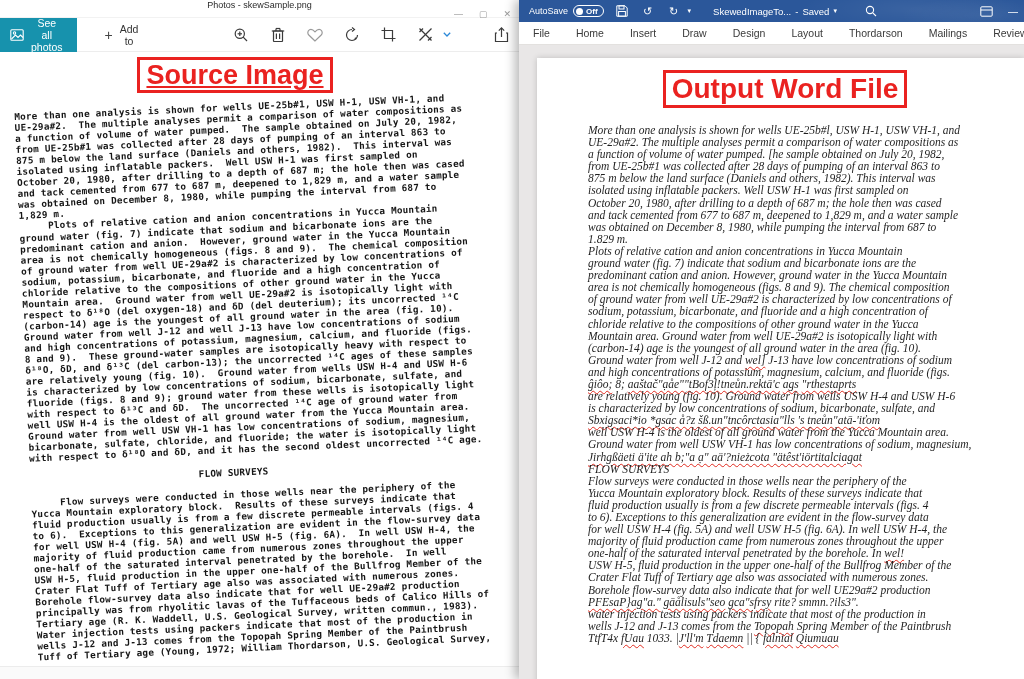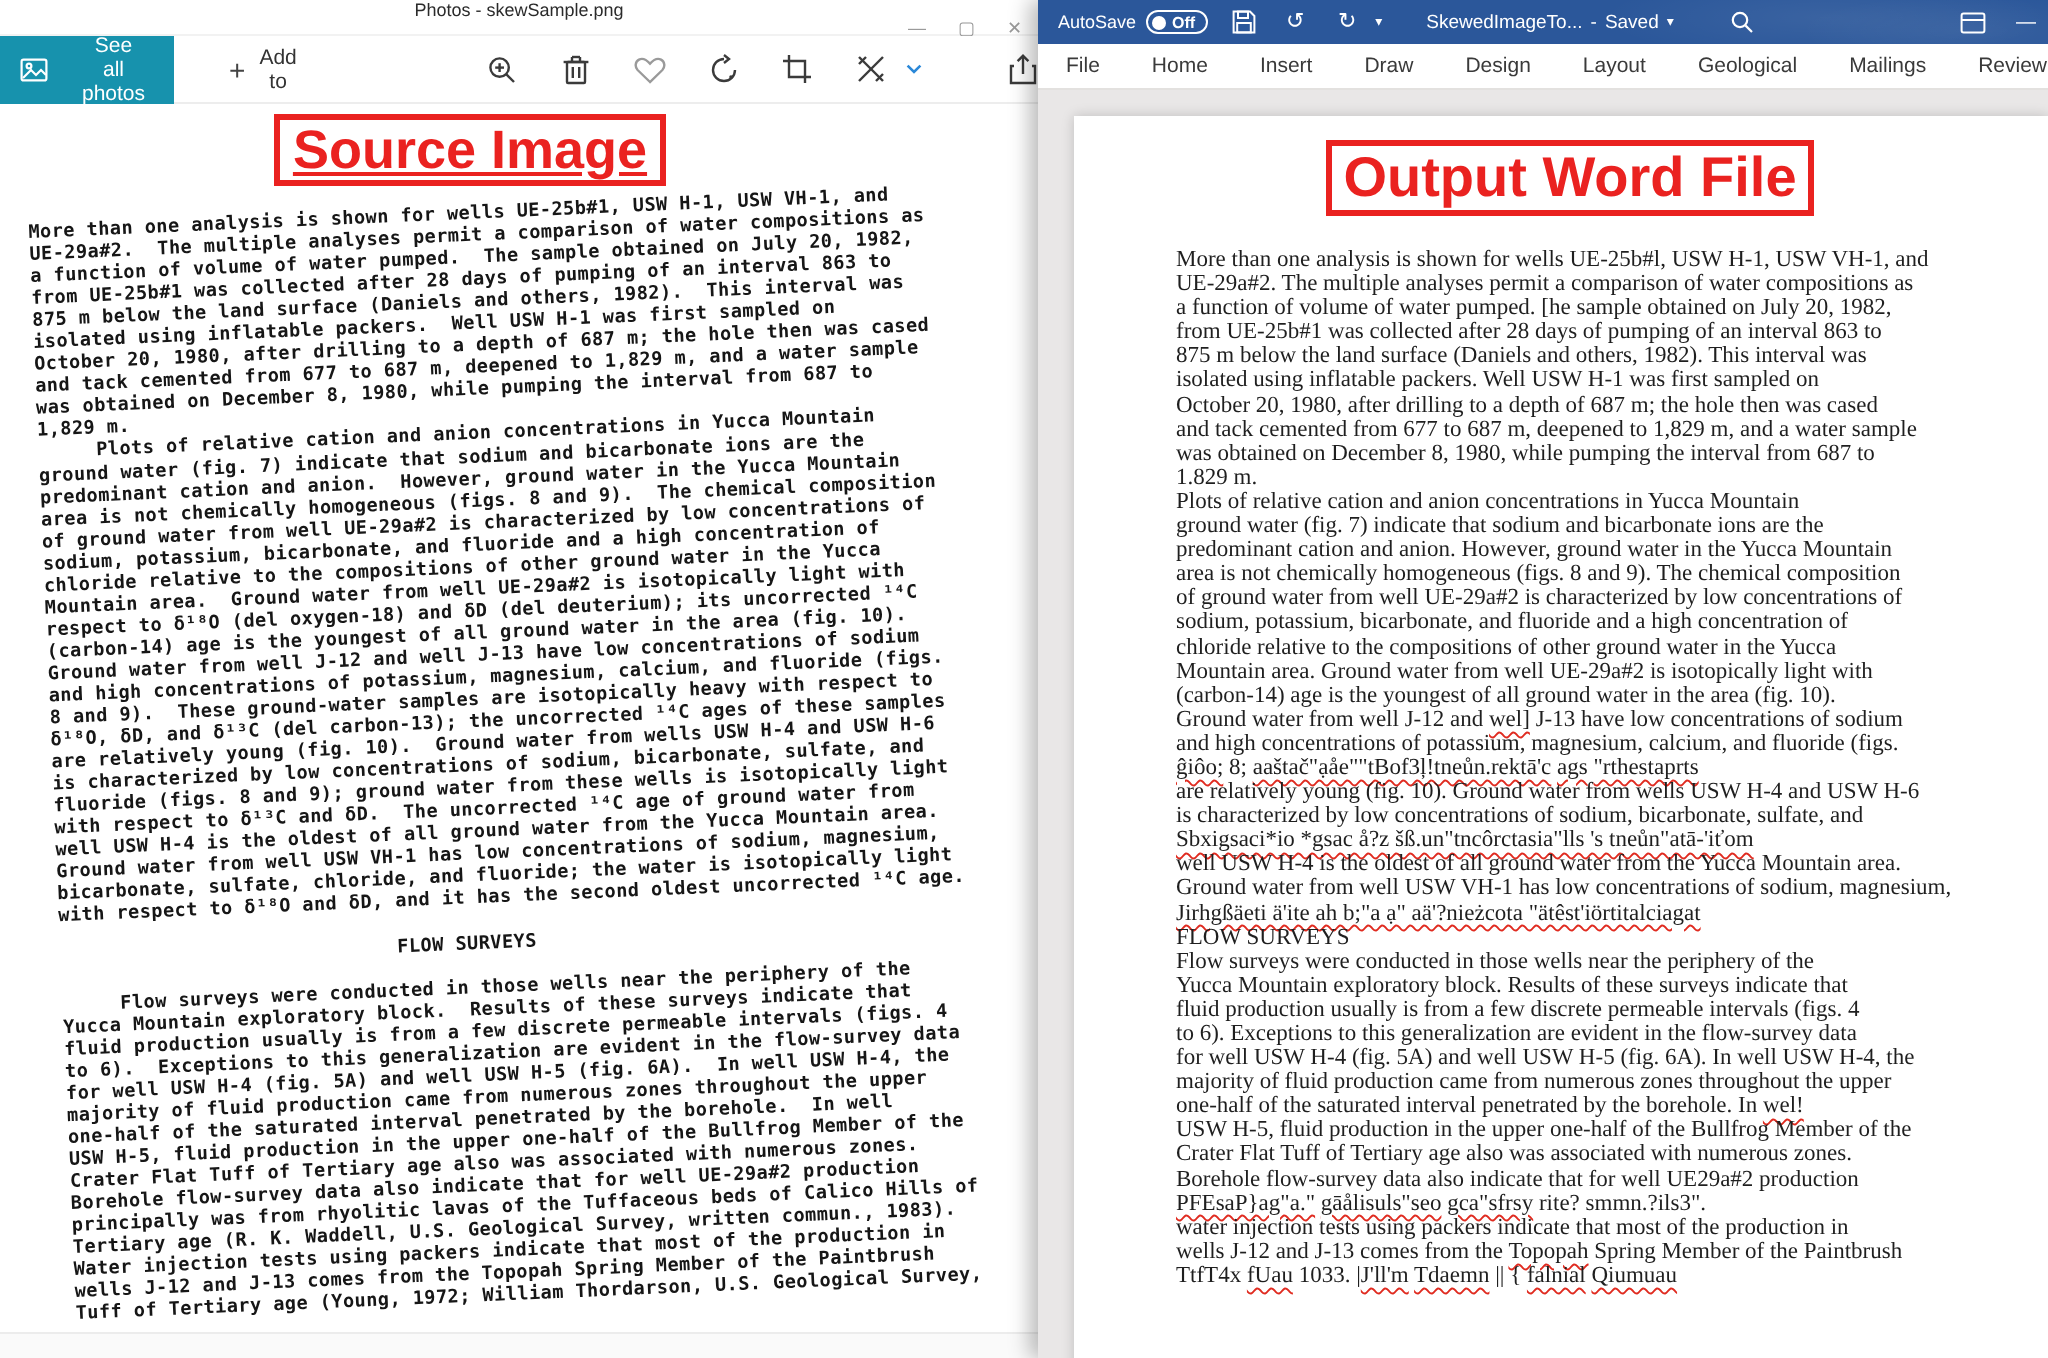--- a/index.html
+++ b/index.html
@@ -10,21 +10,21 @@
   
   .photos-window{position:absolute;left:0;top:0;width:519px;height:679px;background:#fff;}
   .p-titlebar{position:absolute;left:0;top:0;width:100%;height:18px;background:#fff;
               display:flex;align-items:center;padding:0 8px;border-bottom:1px solid #f2f2f2;flex-direction:column;}
   .p-title{font-size:9px;color:#2b2b2b;}
   .p-controls{margin-left:auto;display:flex;gap:16px;color:#9a9a9a;font-size:9px;line-height:1;}
   .p-controls span{cursor:default;}
   .p-toolbar{position:absolute;left:0;top:18px;width:100%;height:34px;background:#fff;
              display:flex;align-items:center;border-bottom:1px solid #ededed;}
   .see-all{height:34px;border:none;background:#1792ad;color:#fff;font-size:10.5px;
-           font-family:"Liberation Sans",sans-serif;display:flex;align-items:center;gap:17px;
+           font-family:"Liberation Sans",sans-serif;display:flex;align-items:center;gap:7px;
            padding:0 14px 0 10px;cursor:pointer;}
   .add-to{border:none;background:transparent;color:#333;font-size:10.5px;
           font-family:"Liberation Sans",sans-serif;display:flex;align-items:center;gap:7px;
           margin-left:22px;cursor:pointer;}
   .add-to .plus{font-size:14px;font-weight:400;color:#444;}
   .p-icons{display:flex;align-items:center;gap:20px;margin-left:88px;}
   .picon{display:inline-flex;align-items:center;justify-content:center;width:17px;height:17px;cursor:pointer;}
   .picon svg{display:block;}
   .chev{width:9px;margin-left:-12px;}
   .gap-l{margin-left:22px;}
@@ -72,21 +72,21 @@
 
   .w-docarea{position:absolute;left:0;top:45px;width:100%;height:634px;background:#e9e7e7;}
   .w-page{position:absolute;left:18px;top:13px;width:487px;height:640px;background:#fff;
           box-shadow:0 0 6px rgba(0,0,0,0.18);}
   .out-label{position:absolute;left:126px;top:12px;width:244px;height:38px;border:3px solid #ea2220;
              color:#ea2220;font-weight:700;font-size:28px;display:flex;align-items:center;
              justify-content:center;background:#fff;}
   .doc-text{position:absolute;left:51px;top:66px;width:436px;
             font-family:"Liberation Serif","DejaVu Serif",serif;font-size:11.5px;
             line-height:12.1px;color:#1f1f1f;}
-  .doc-line{white-space:nowrap;}
+  .doc-line{white-space:nowrap;font-style:italic;}
   .sq{text-decoration-line:underline;text-decoration-style:wavy;text-decoration-color:#e02b20;
       text-decoration-thickness:1px;text-underline-offset:2px;}
   .u{border-bottom:1px solid #3c3c3c;}
 </style>
 </head>
 <body>
 
 <div class="stage">
 
   <section class="photos-window">
@@ -284,21 +284,21 @@
       </span>
     </div>
 
     <div class="w-tabs">
       <span class="w-tab">File</span>
       <span class="w-tab">Home</span>
       <span class="w-tab">Insert</span>
       <span class="w-tab">Draw</span>
       <span class="w-tab">Design</span>
       <span class="w-tab">Layout</span>
-      <span class="w-tab">Geological</span>
+      <span class="w-tab">Thordarson</span>
       <span class="w-tab">Mailings</span>
       <span class="w-tab">Review</span>
 
     </div>
 
     <div class="w-docarea">
       <div class="w-page">
         <div class="out-label">Output Word File</div>
         <div id="doc-lines" class="doc-text">
             <div class="doc-line">More than one analysis is shown for wells UE-25b#l, USW H-1, USW VH-1, and</div>

